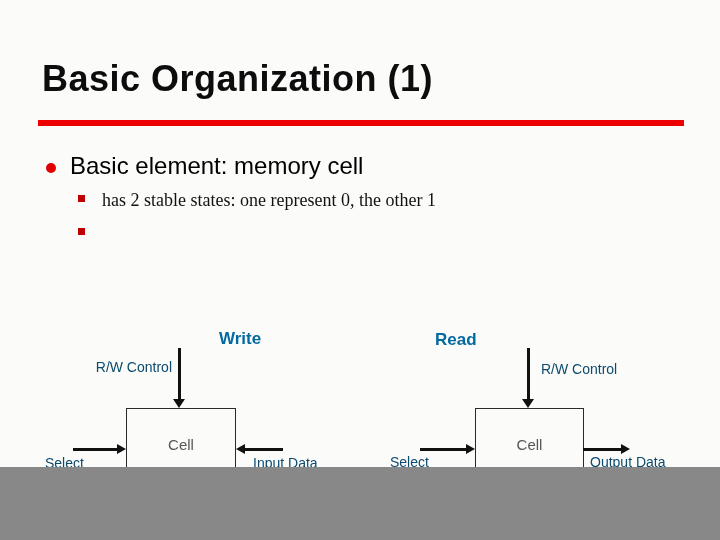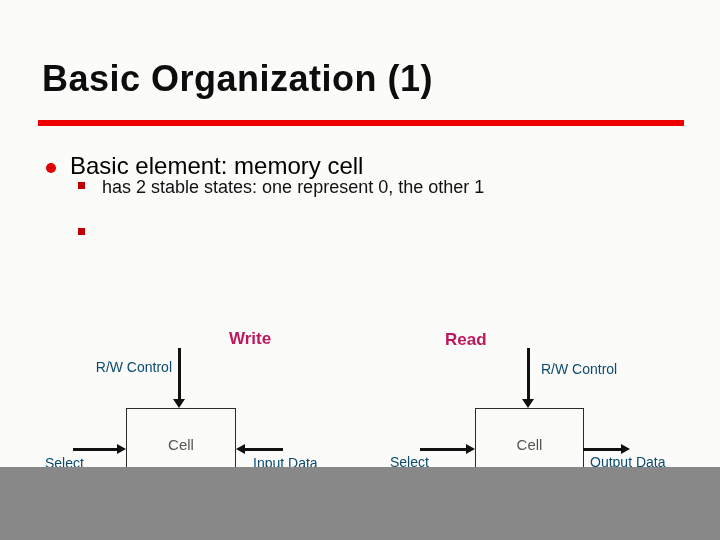--- a/index.html
+++ b/index.html
@@ -10,21 +10,21 @@
   .title{
     position:absolute;left:42px;top:58px;font-size:36px;font-weight:800;
     color:#0d0d0d;letter-spacing:0.5px;white-space:nowrap;
   }
   .rule{position:absolute;left:38px;top:120px;width:646px;height:6px;background:#ee0000;}
   .bullet-dot{position:absolute;left:46px;top:163px;width:10px;height:10px;border-radius:50%;background:#e00000;}
   .bullet-text{position:absolute;left:70px;top:152px;font-size:24px;color:#000;white-space:nowrap;}
   .sub-row{position:absolute;left:78px;white-space:nowrap;}
   .sub-row .sq{display:inline-block;width:7px;height:7px;background:#c00000;vertical-align:4px;margin-right:17px;}
   .sub-row .txt{font-size:18px;color:#121212;}
-  .mode-label{position:absolute;font-size:17px;font-weight:700;color:#be185d;white-space:nowrap;margin-left:10px;}
+  .mode-label{position:absolute;font-size:17px;font-weight:700;color:#0369a1;white-space:nowrap;}
   .dlabel{position:absolute;font-size:14px;color:#0c4a6e;white-space:nowrap;}
   .vline{position:absolute;width:3px;background:#111;}
   .hline{position:absolute;height:3px;background:#111;}
   .ah-down{position:absolute;width:0;height:0;border-left:6px solid transparent;border-right:6px solid transparent;border-top:9px solid #111;}
   .ah-right{position:absolute;width:0;height:0;border-top:5px solid transparent;border-bottom:5px solid transparent;border-left:9px solid #111;}
   .ah-left{position:absolute;width:0;height:0;border-top:5px solid transparent;border-bottom:5px solid transparent;border-right:9px solid #111;}
   .cell-box{
     position:absolute;border:1px solid #2a2a2a;background:transparent;
     display:flex;align-items:center;justify-content:center;
   }
@@ -39,21 +39,21 @@
 <body>
 
 <div class="slide">
 
   <div class="title">Basic Organization (1)</div>
   <div class="rule"></div>
 
   <div class="bullet-dot"></div>
   <div class="bullet-text">Basic element: memory cell</div>
 
-  <div class="sub-row" style="top:177px;">
+  <div class="sub-row" style="top:190px;font-family:Liberation Serif, serif;">
     <span class="sq"></span><span class="txt">has 2 stable states: one represent 0, the other 1</span>
   </div>
   <div class="sub-row" style="top:225px;">
     <span class="sq"></span>
   </div>
 
   <div>
     <div class="mode-label" style="left:219px;top:329px;">Write</div>
 
     <div class="dlabel" style="left:82px;top:359px;width:90px;text-align:right;">R/W Control</div>

